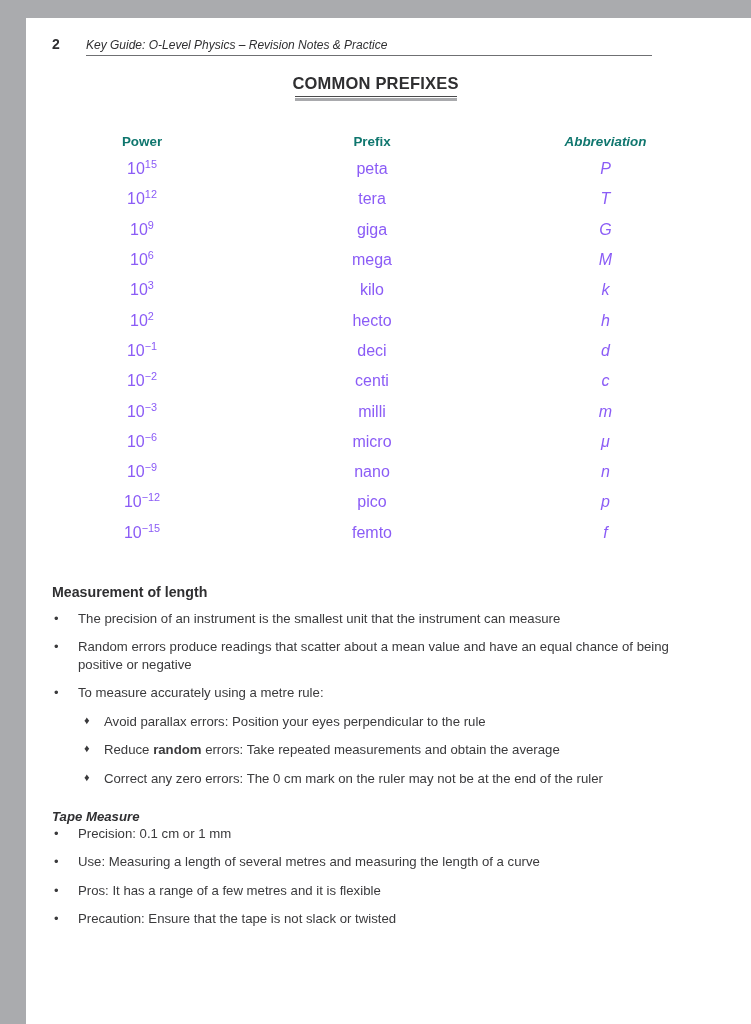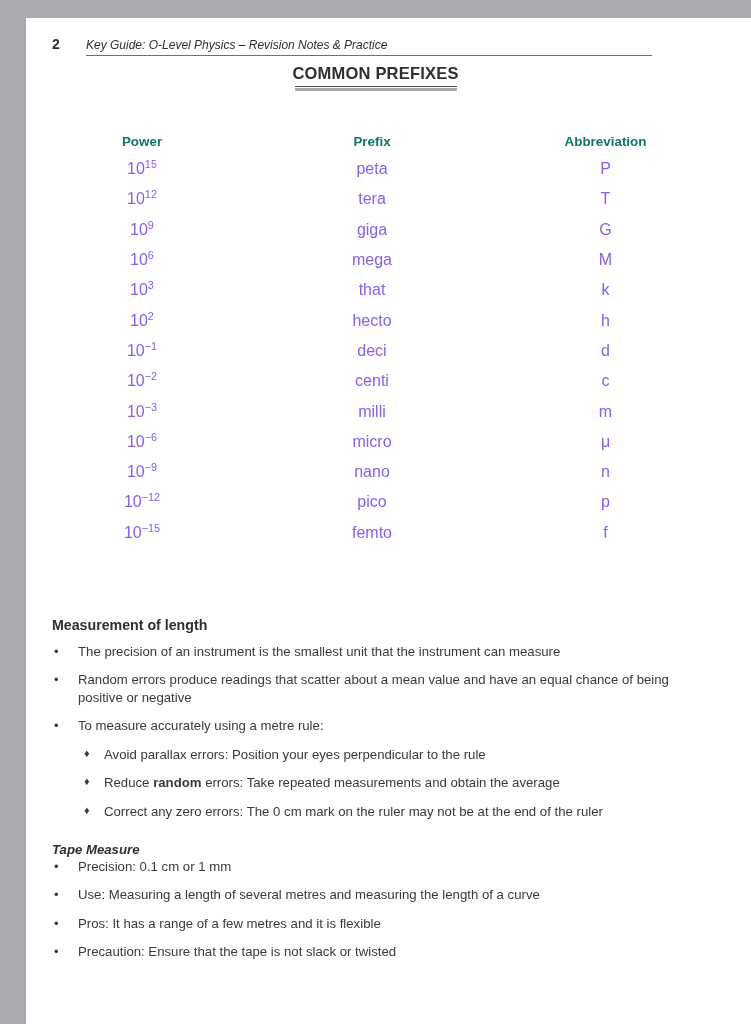--- a/index.html
+++ b/index.html
@@ -65,21 +65,21 @@
     margin-left: 34px;
     margin-top: 3px;
     height: 1px;
     background: #6f7073;
     width: 566px;
   }
 
   
   #table-title-block {
     position: absolute;
-    left: 26px; top: 64px;
+    left: 26px; top: 74px;
     width: 699px;
     text-align: center;
   }
   #table-title {
     display: inline-block;
     font-weight: bold;
     font-size: 16.5px;
     letter-spacing: 0.2px;
     color: #2f2f31;
   }
@@ -115,31 +115,31 @@
   }
   #prefix-table th {
     font-weight: bold;
     font-size: 13.4px;
     color: #0f766e;
     height: 26px;
     margin-left: 20px;
   }
   .col-power   { width: 232px; }
   .col-prefix  { width: 228px; }
-  .col-abbrev  { width: 239px; }
+  .col-abbrev  { width: 239px; font-style: italic; }
   .power-val sup {
     font-size: 0.68em;
     vertical-align: super;
     line-height: 0;
   }
 
   
   #body-content {
     position: absolute;
-    left: 52px; top: 617px;
+    left: 52px; top: 584px;
     width: 626px;
   }
   .section-heading {
     font-weight: bold;
     font-size: 14.2px;
     color: #2f2f31;
     margin: 0 0 10px 0;
   }
   .subsection-heading {
     font-style: italic;
@@ -238,21 +238,21 @@
         <td class="col-prefix">giga</td>
         <td class="col-abbrev">G</td>
       </tr>
       <tr>
         <td class="col-power power-val"><span>10</span><sup>6</sup></td>
         <td class="col-prefix">mega</td>
         <td class="col-abbrev">M</td>
       </tr>
       <tr>
         <td class="col-power power-val"><span>10</span><sup>3</sup></td>
-        <td class="col-prefix">that</td>
+        <td class="col-prefix">kilo</td>
         <td class="col-abbrev">k</td>
       </tr>
       <tr>
         <td class="col-power power-val"><span>10</span><sup>2</sup></td>
         <td class="col-prefix">hecto</td>
         <td class="col-abbrev">h</td>
       </tr>
       <tr>
         <td class="col-power power-val"><span>10</span><sup>−1</sup></td>
         <td class="col-prefix">deci</td>

